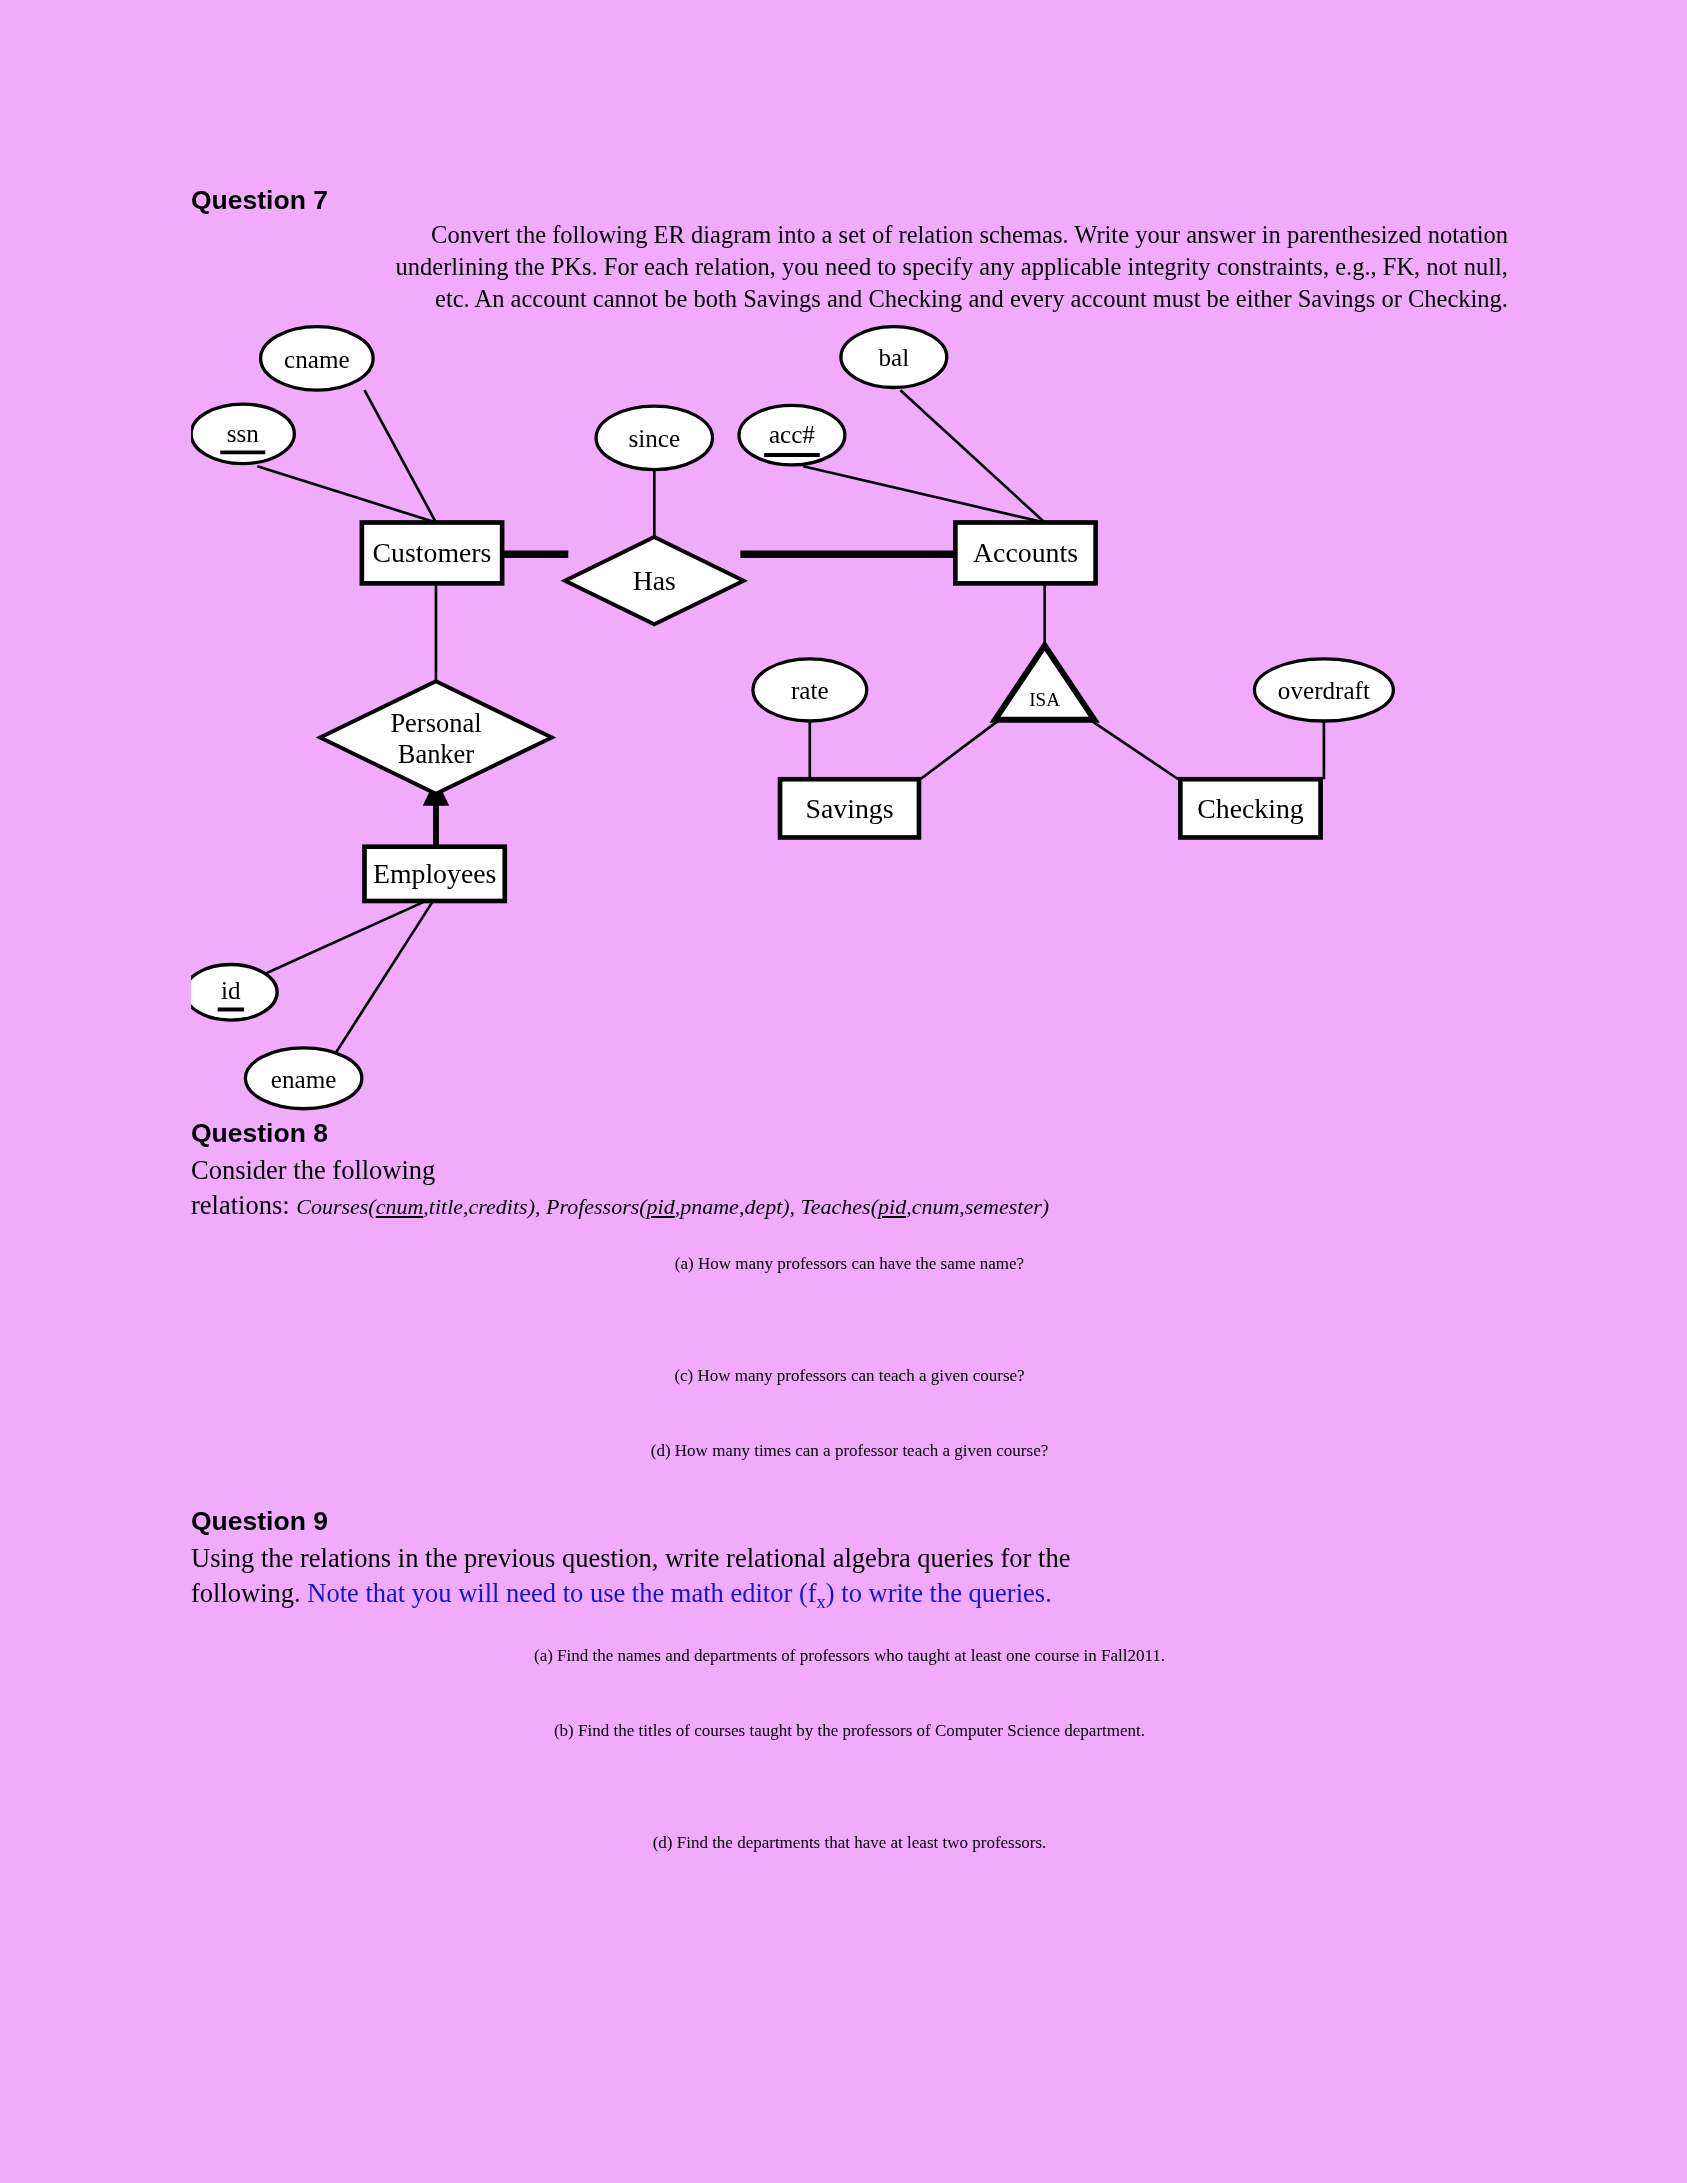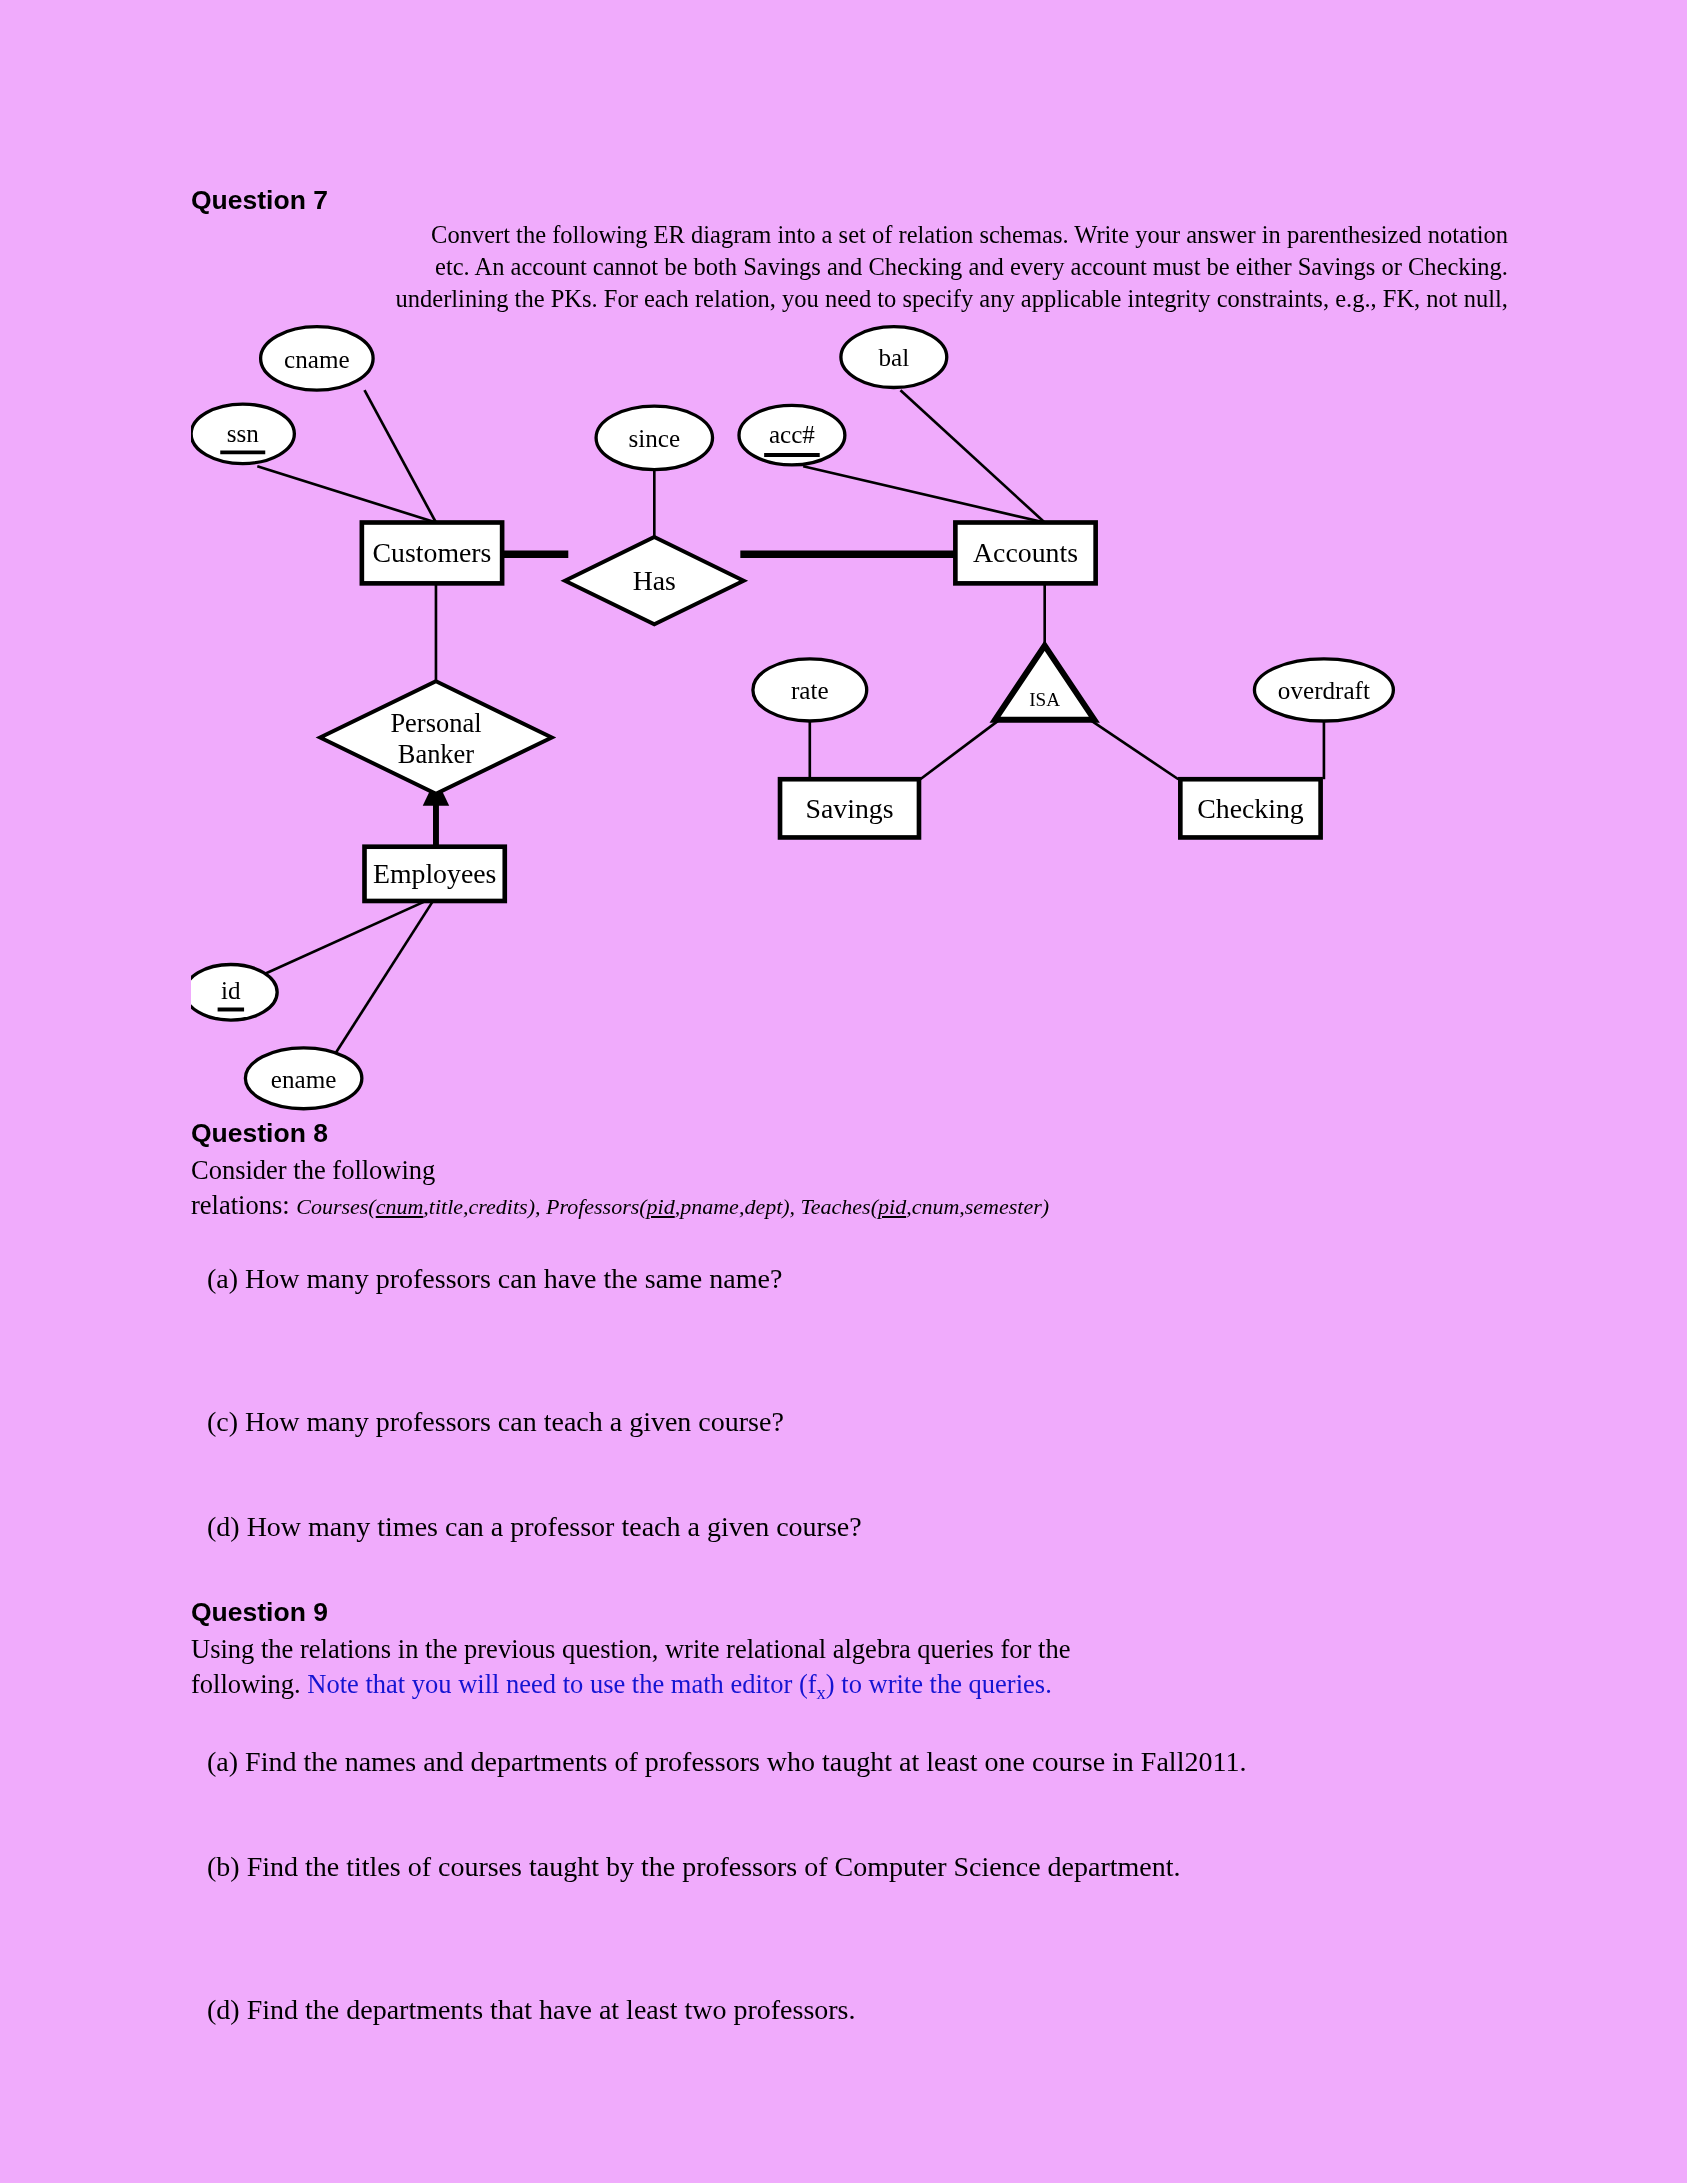--- a/index.html
+++ b/index.html
@@ -1,43 +1,43 @@
 <!DOCTYPE html>
 <html style="font-size:10.6px"><head>
 <meta charset="utf-8">
 <style>
   html,body{margin:0;padding:0;background:#ffffff;}
   body{width:1687px;height:2183px;font-family:"Liberation Serif",serif;color:#000;}
   .page{position:relative;width:1687px;height:2183px;background:#f0abfc;overflow:hidden;}
   .content{position:absolute;left:191px;top:185px;width:1317px;}
   h2.qhead{font-family:"Liberation Sans",sans-serif;font-weight:bold;font-size:26.5px;line-height:1.15;margin:0 0 4px 0;letter-spacing:0px;}
   p.body{font-size:24.5px;line-height:1.30;margin:0;text-align:right;}
-  p.sub{font-size:28px;line-height:1.30;margin:16px;}
+  p.sub{font-size:17px;line-height:1.30;margin:8px;text-align:center;}
   .spacer-sm{height:22.5px;}
   .spacer-md{height:36px;}
   .note{color:#1414d2;}
   .rel{font-style:italic;font-size:22px;}
   u.pk{text-decoration:underline;}
   .q8-lead{font-size:26.5px;line-height:1.32;margin:0;}
   .diagram-wrap{position:relative;width:1317px;height:794px;margin-top:9.3px;}
   svg.er{display:block;}
   .sub-gap{height:37px;}
   .fx{}
   .fx sub{font-size:0.7em;}
 </style>
 </head>
 <body>
 
 <div class="page">
   <div class="content">
 
     <h2 class="qhead">Question 7</h2>
     <p class="body">Convert the following ER diagram into a set of relation schemas. Write your answer in parenthesized notation</p>
+    <p class="body">underlining the PKs. For each relation, you need to specify any applicable integrity constraints, e.g., FK, not null,</p>
     <p class="body">etc. An account cannot be both Savings and Checking and every account must be either Savings or Checking.</p>
-    <p class="body">underlining the PKs. For each relation, you need to specify any applicable integrity constraints, e.g., FK, not null,</p>
 
     <div class="diagram-wrap">
       <svg class="er" width="1317" height="794" viewBox="0 0 1990 1200" xmlns="http://www.w3.org/2000/svg">
 
         <line x1="262" y1="100" x2="370" y2="300" stroke="#000" stroke-width="4"></line>
         <line x1="100" y1="215" x2="370" y2="300" stroke="#000" stroke-width="4"></line>
 
         <line x1="1072" y1="100" x2="1290" y2="300" stroke="#000" stroke-width="4"></line>
         <line x1="925" y1="215" x2="1290" y2="300" stroke="#000" stroke-width="4"></line>
 

